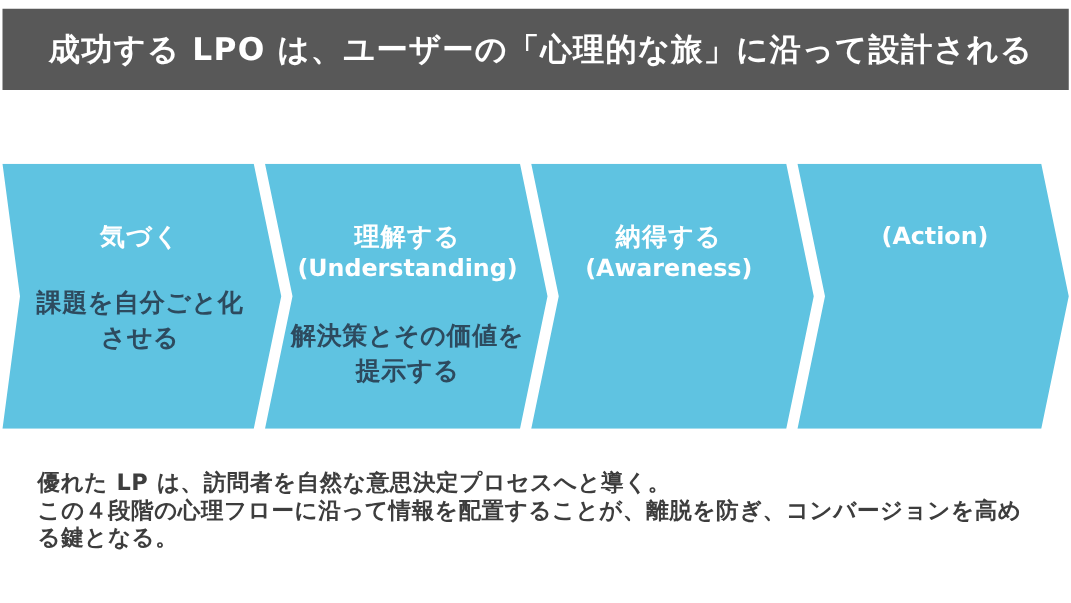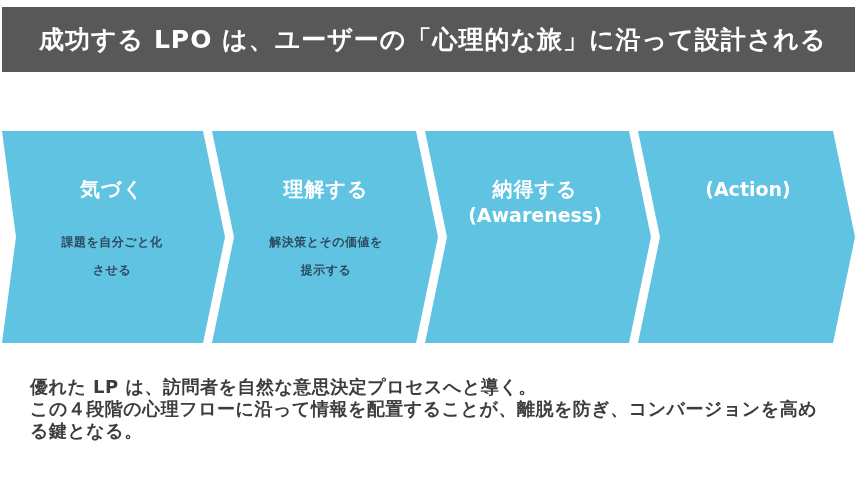--- a/index.html
+++ b/index.html
@@ -65,21 +65,21 @@
     letter-spacing: 1px;
   }
   .stage-en {
     font-size: 19px;
     font-weight: bold;
     color: #ffffff;
     line-height: 26px;
   }
   .stage-desc {
     margin-top: 26px;
-    font-size: 12px;
+    font-size: 20px;
     font-weight: bold;
     color: #2d4a5e;
     line-height: 28px;
     white-space: pre-line;
     letter-spacing: 0.5px;
     text-align: center;
   }
   .stage1 { left: 7px; }
   .stage2 { left: 221px; }
   .stage3 { left: 430px; }
@@ -116,20 +116,21 @@
     </svg>
 
     <div class="stage stage1">
       <div class="stage-name">気づく</div>
       <div class="stage-desc">課題を自分ごと化
 させる</div>
     </div>
 
     <div class="stage stage2">
       <div class="stage-name">理解する</div>
+      <div class="stage-en">(Understanding)</div>
       <div class="stage-desc">解決策とその価値を
 提示する</div>
     </div>
 
     <div class="stage stage3">
       <div class="stage-name">納得する</div>
       <div class="stage-en">(Awareness)</div>
     </div>
 
     <div class="stage stage4">

